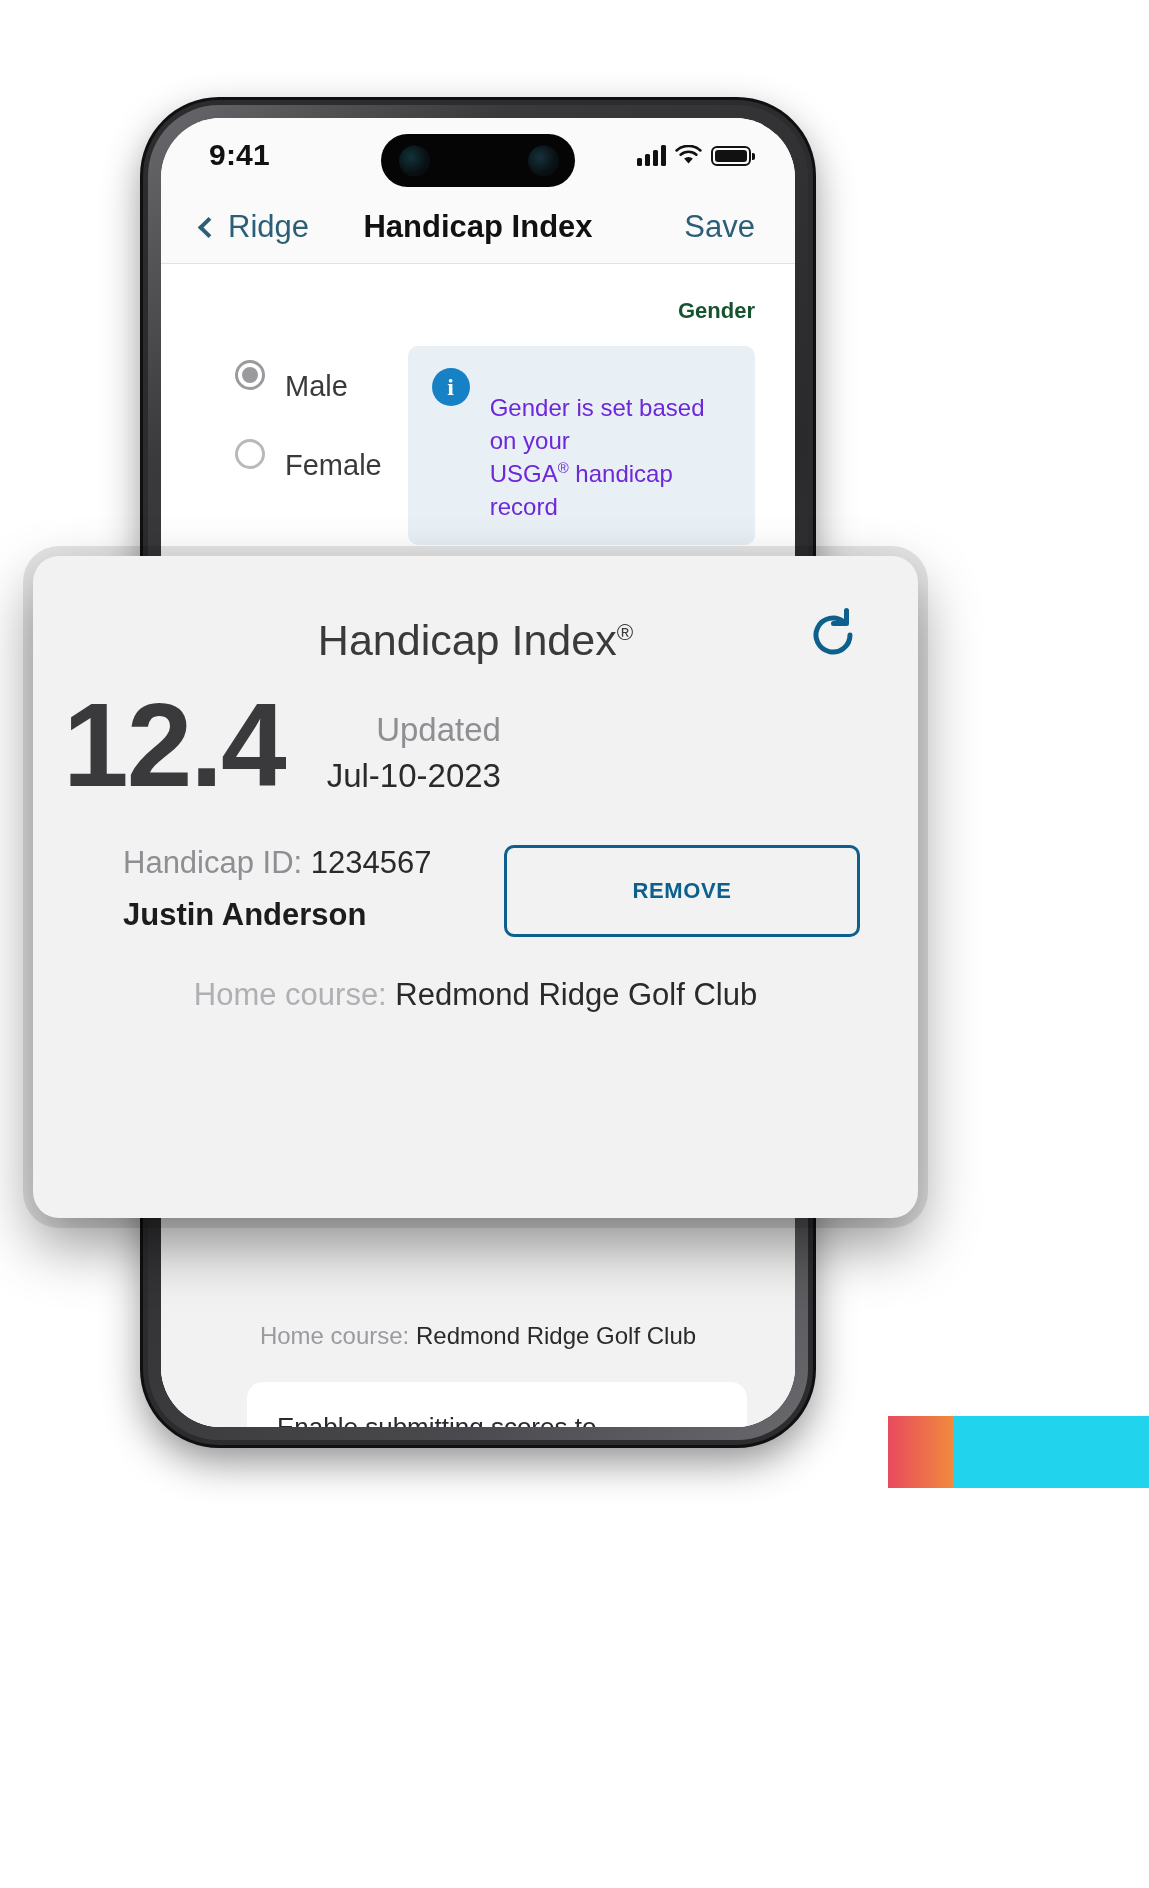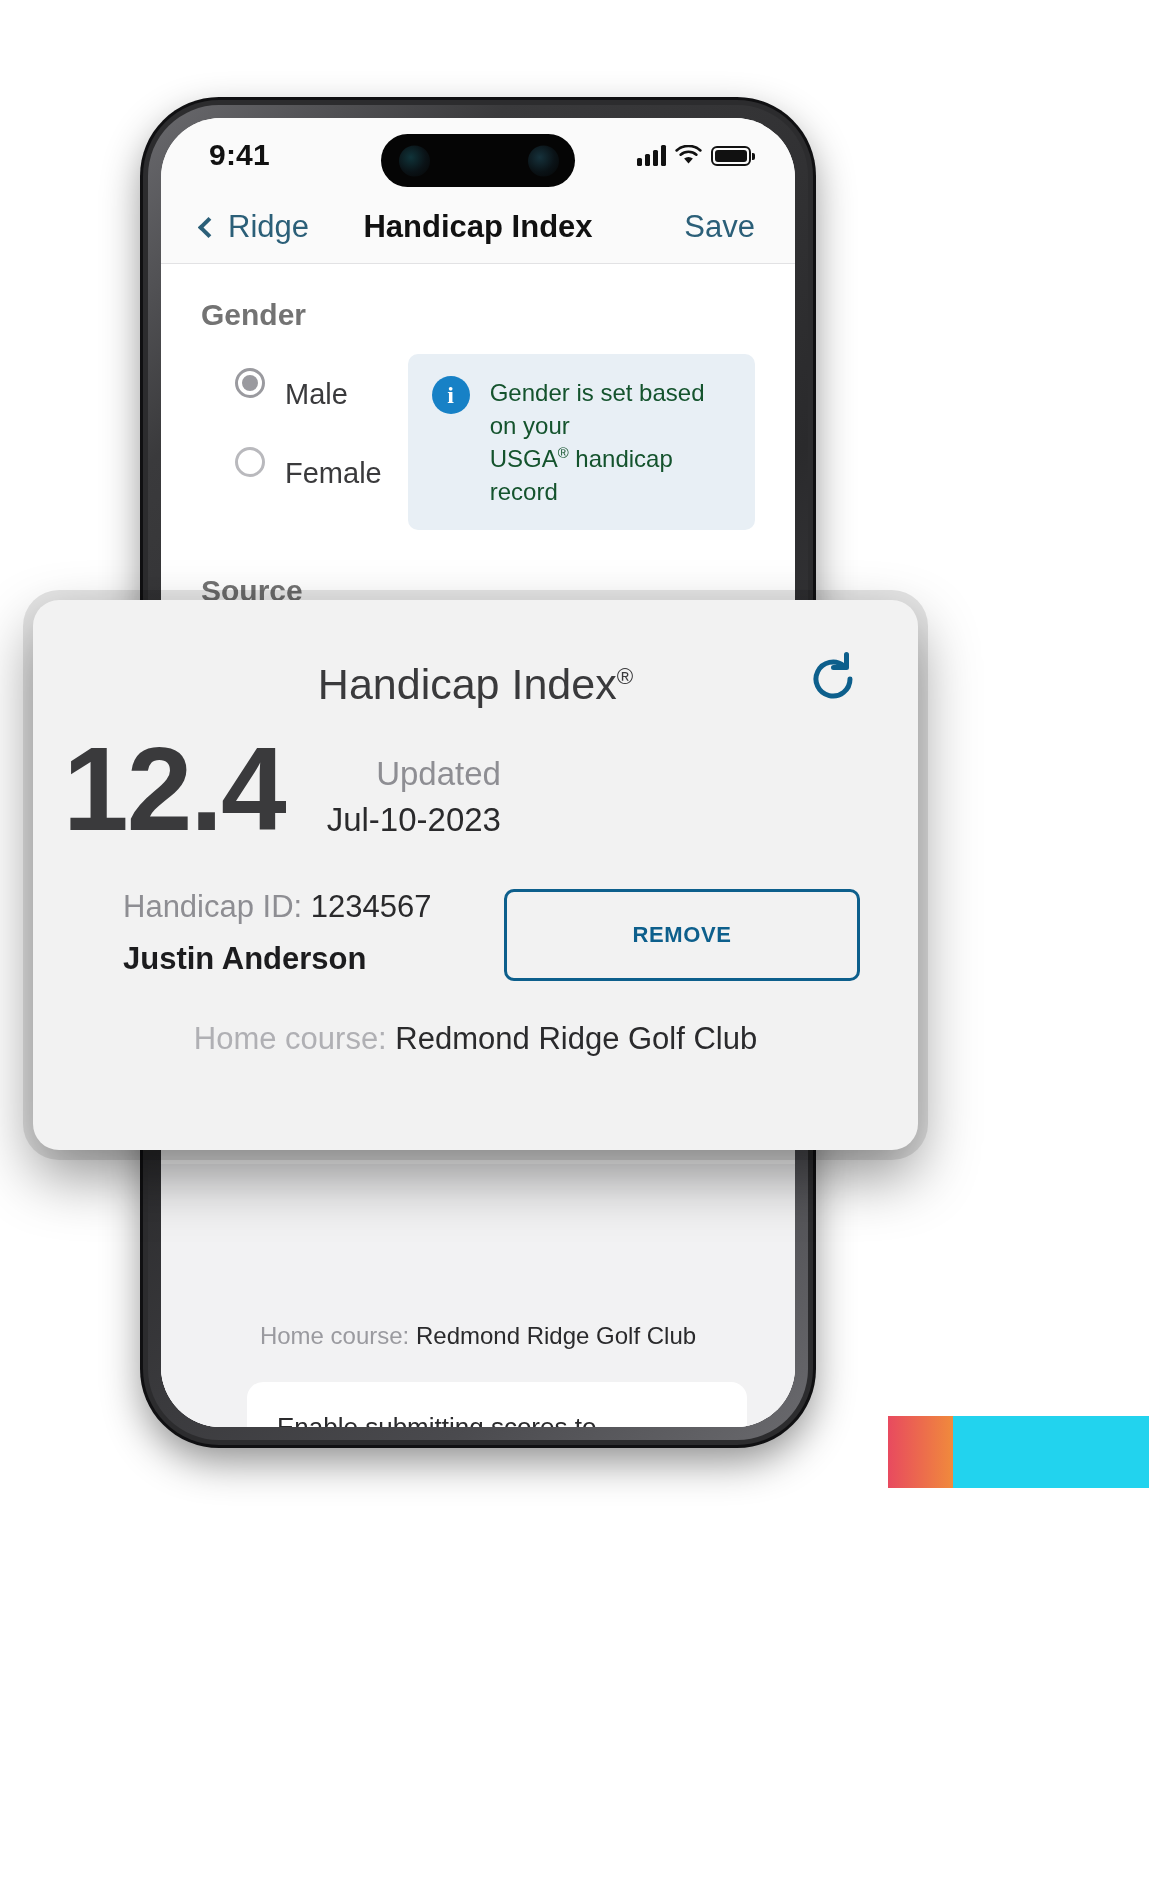--- a/index.html
+++ b/index.html
@@ -92,41 +92,41 @@
   .nav-back { display:flex; align-items:center; gap:12px; color:#2b5f78; font-size: 31px; }
   .chev {
     width: 15px; height: 15px; border-left: 4px solid #2b5f78; border-bottom: 4px solid #2b5f78;
     transform: rotate(45deg); display:block; margin-top:2px;
   }
   .nav-title { font-size: 31px; font-weight: 700; color:#111; position:absolute; left:50%; transform:translateX(-50%); }
   .nav-save { color:#2b5f78; font-size: 31px; }
 
   
   .page-body { background:#ffffff; padding: 34px 40px 0 40px; height: calc(100% - 146px); position:relative; }
-  .section-title { color:#737373; font-size: 30px; font-weight: 700; margin-bottom: 22px; }
+  .section-title { color:#14532d; font-size: 22px; font-weight: 700; margin-bottom: 22px; text-align: right; }
   .radio-row { display:flex; align-items:center; gap: 20px; margin: 0 0 22px 34px; }
   .radio {
     width: 30px; height: 30px; border-radius:50%; border: 3px solid #b9b9bd;
     display:flex; align-items:center; justify-content:center; flex: 0 0 auto;
   }
   .radio.checked { border-color:#9a9a9f; }
   .radio.checked::after{ content:""; width:16px; height:16px; border-radius:50%; background:#9a9a9f; display:block; }
   .radio-label { font-size: 29px; color:#3a3a3c;margin-top:24px; }
 
   .gender-block { display:flex; align-items:flex-start; gap: 26px; }
   .callout {
     background:#e8eff5; border-radius: 10px; padding: 22px 24px;
     display:flex; gap: 20px; align-items:flex-start; width: 370px;
   }
   .info-dot{
     flex:0 0 auto; width: 38px; height: 38px; border-radius:50%; background:#1781c6;
     color:#fff; font-weight:700; font-size: 24px; display:flex; align-items:center; justify-content:center;
     font-family:"Liberation Serif", serif;
   }
-  .callout-text{ font-size: 24px; line-height: 1.38; color:#14532d; }
+  .callout-text{ font-size: 24px; line-height: 1.38; color:#6d28d9;margin-top:23px; }
   .sup { font-size: .62em; vertical-align: super; }
 
   
   .lower-home {
     position:absolute; left:0; right:0; top: 1058px;
     text-align:center; font-size: 24px; color:#2a2a2c;
   }
   .lower-home .muted { color:#9a9a9f; }
   .toggle-card {
     position:absolute; left: 86px; top: 1118px; width: 500px;
@@ -134,27 +134,26 @@
     display:flex; align-items:center; justify-content:space-between; gap: 20px;
   }
   .toggle-card-text { font-size: 26px; line-height:1.35; color:#2a2a2c; max-width: 330px; }
 
   .grey-fill{ position:absolute; left:0; right:0; top: 900px; bottom:0; background:#f2f2f3; }
 
   
   .overlay-card {
     position:absolute;
     left: 33px; top: 556px;
-    width: 885px; height: 550px;
+    width: 885px; height: 662px;
     background:#f2f2f2;
     border-radius: 26px;
     box-shadow: 0 0 0 10px rgba(0,0,0,.10), 0 26px 60px rgba(0,0,0,.42);
     z-index: 10;
     padding: 0;
-    margin-top: 44px;
   }
   .oc-title-row { position:relative; padding-top: 60px; text-align:center; }
   .oc-title { font-size: 43px; color:#3a3a3c; font-weight: 400; }
   .oc-title .sup{ font-size:.52em; }
   .refresh-btn {
     position:absolute; right: 58px; top: 52px; width: 54px; height: 54px;
   }
   .oc-number-row {
     display:flex; align-items:flex-end; justify-content:flex-start; gap: 42px;
     margin-top: 24px; padding-left: 30px;

